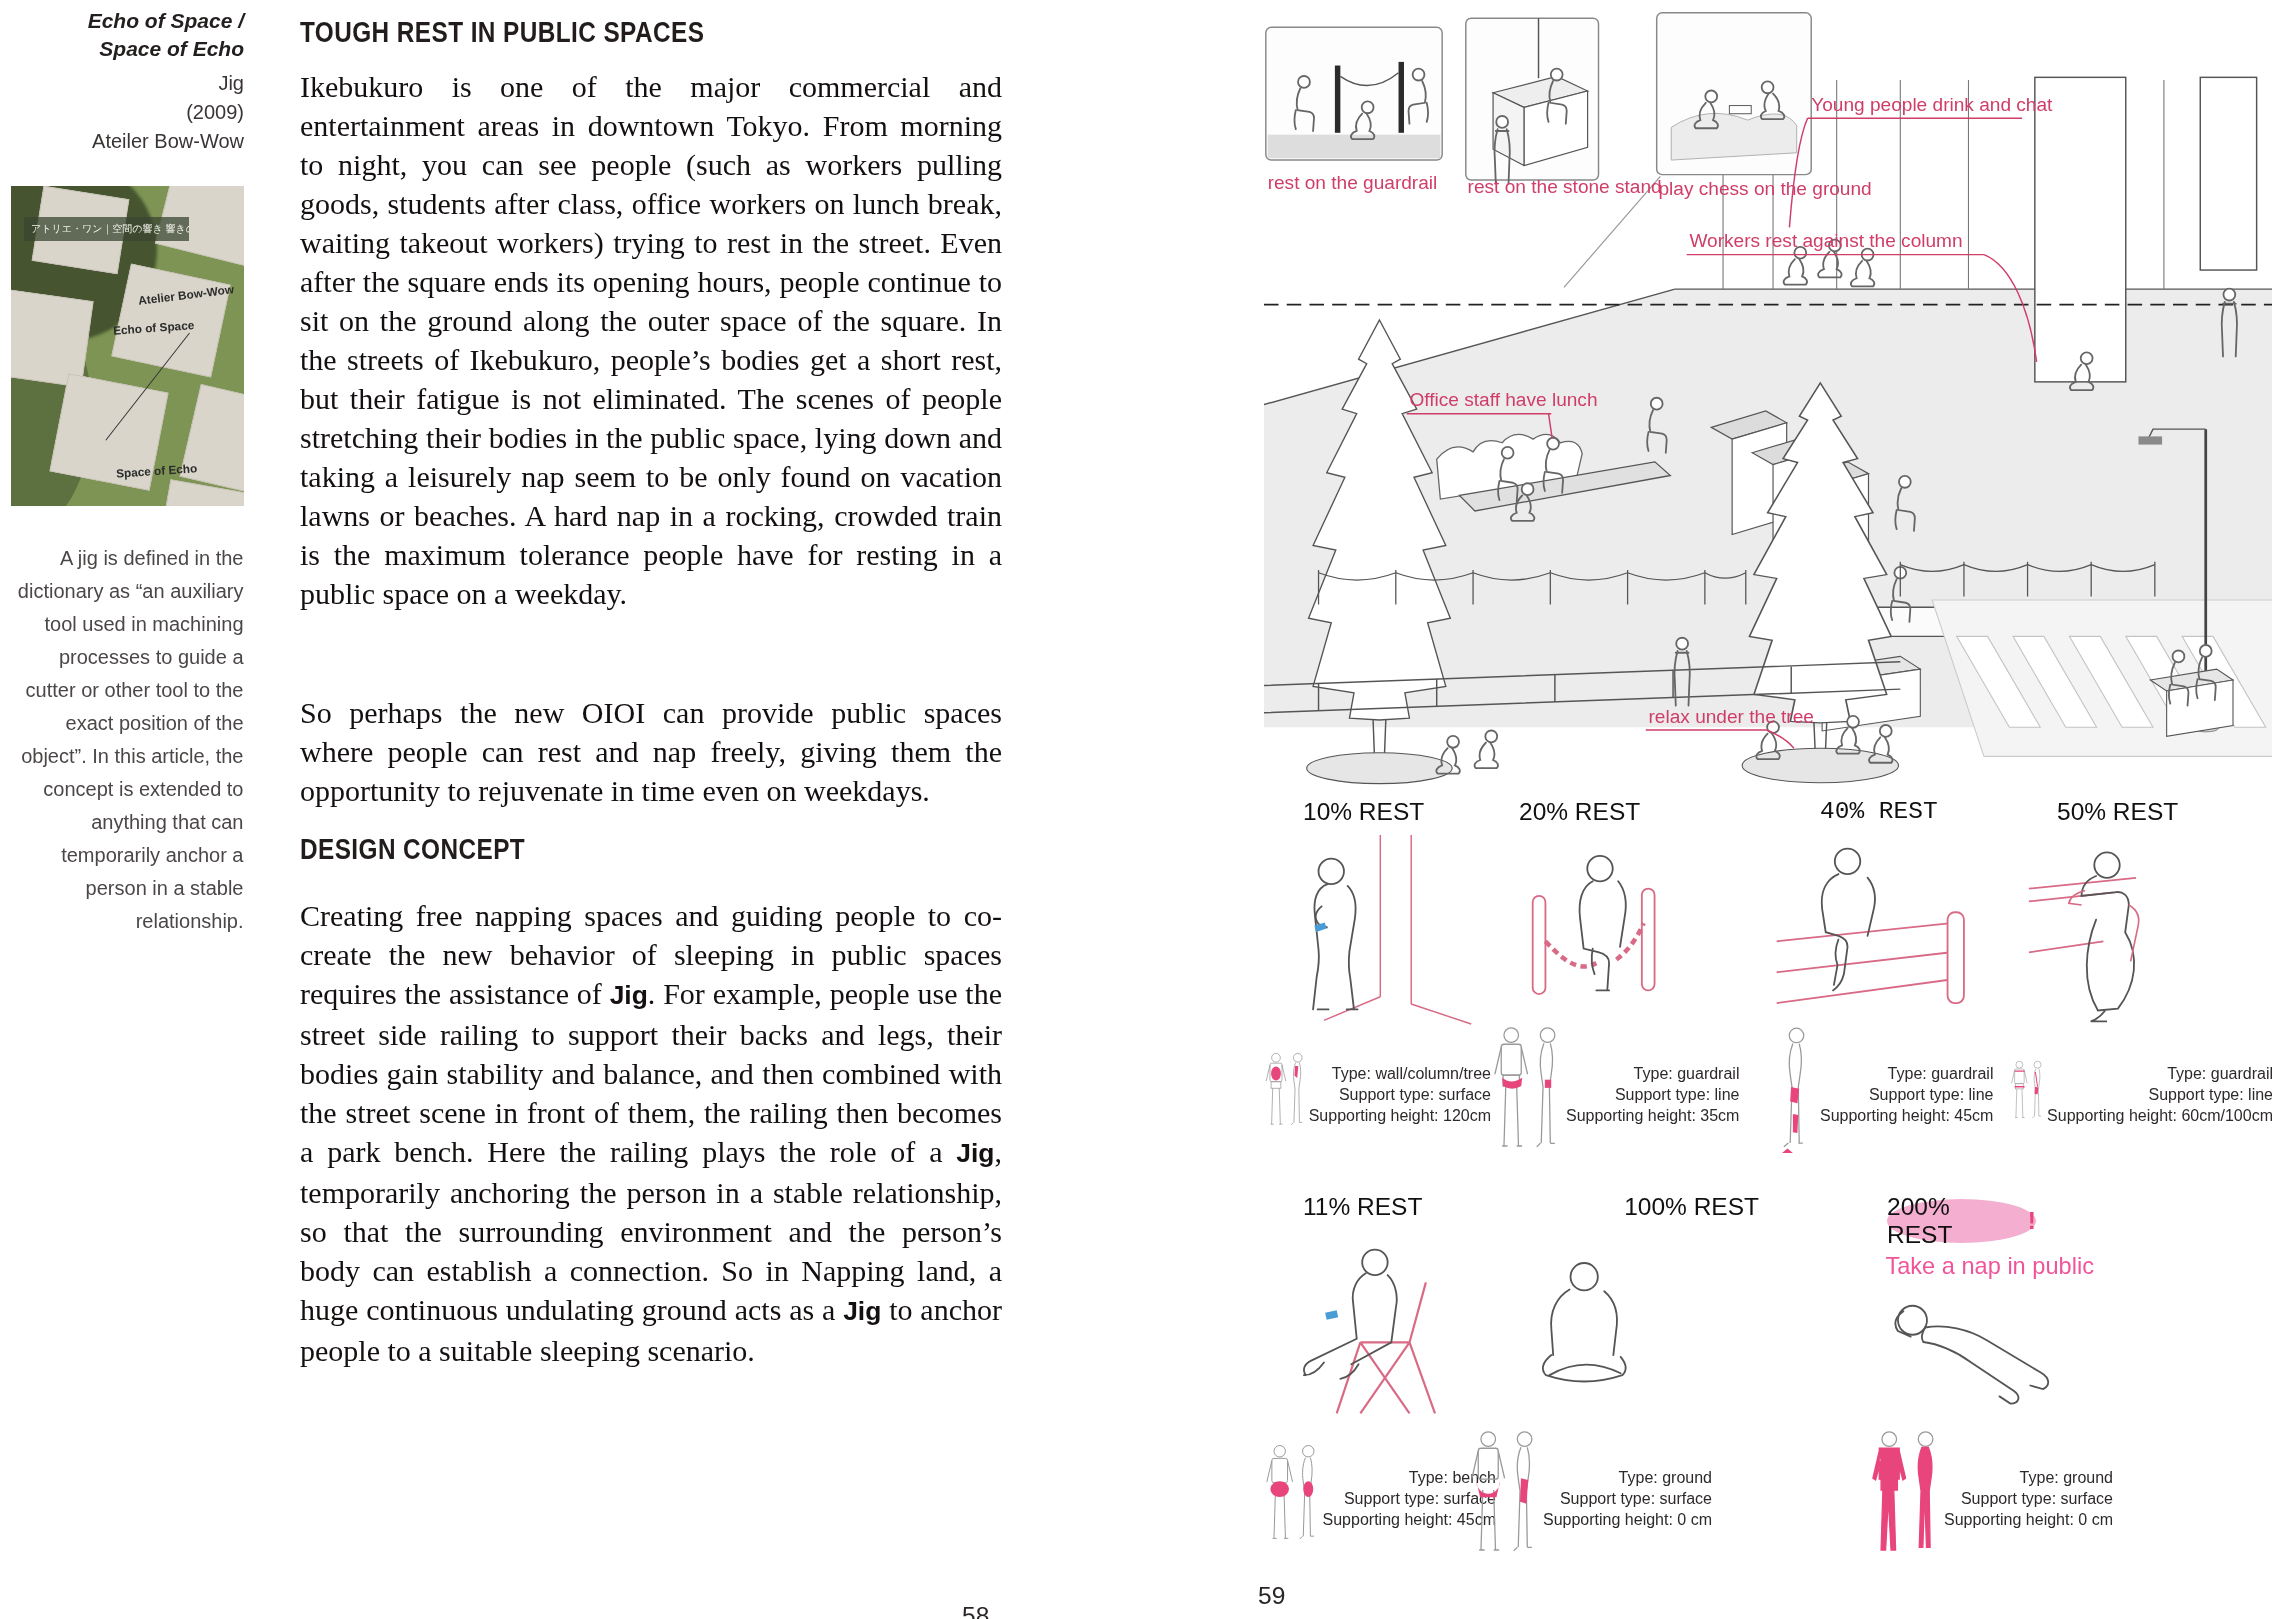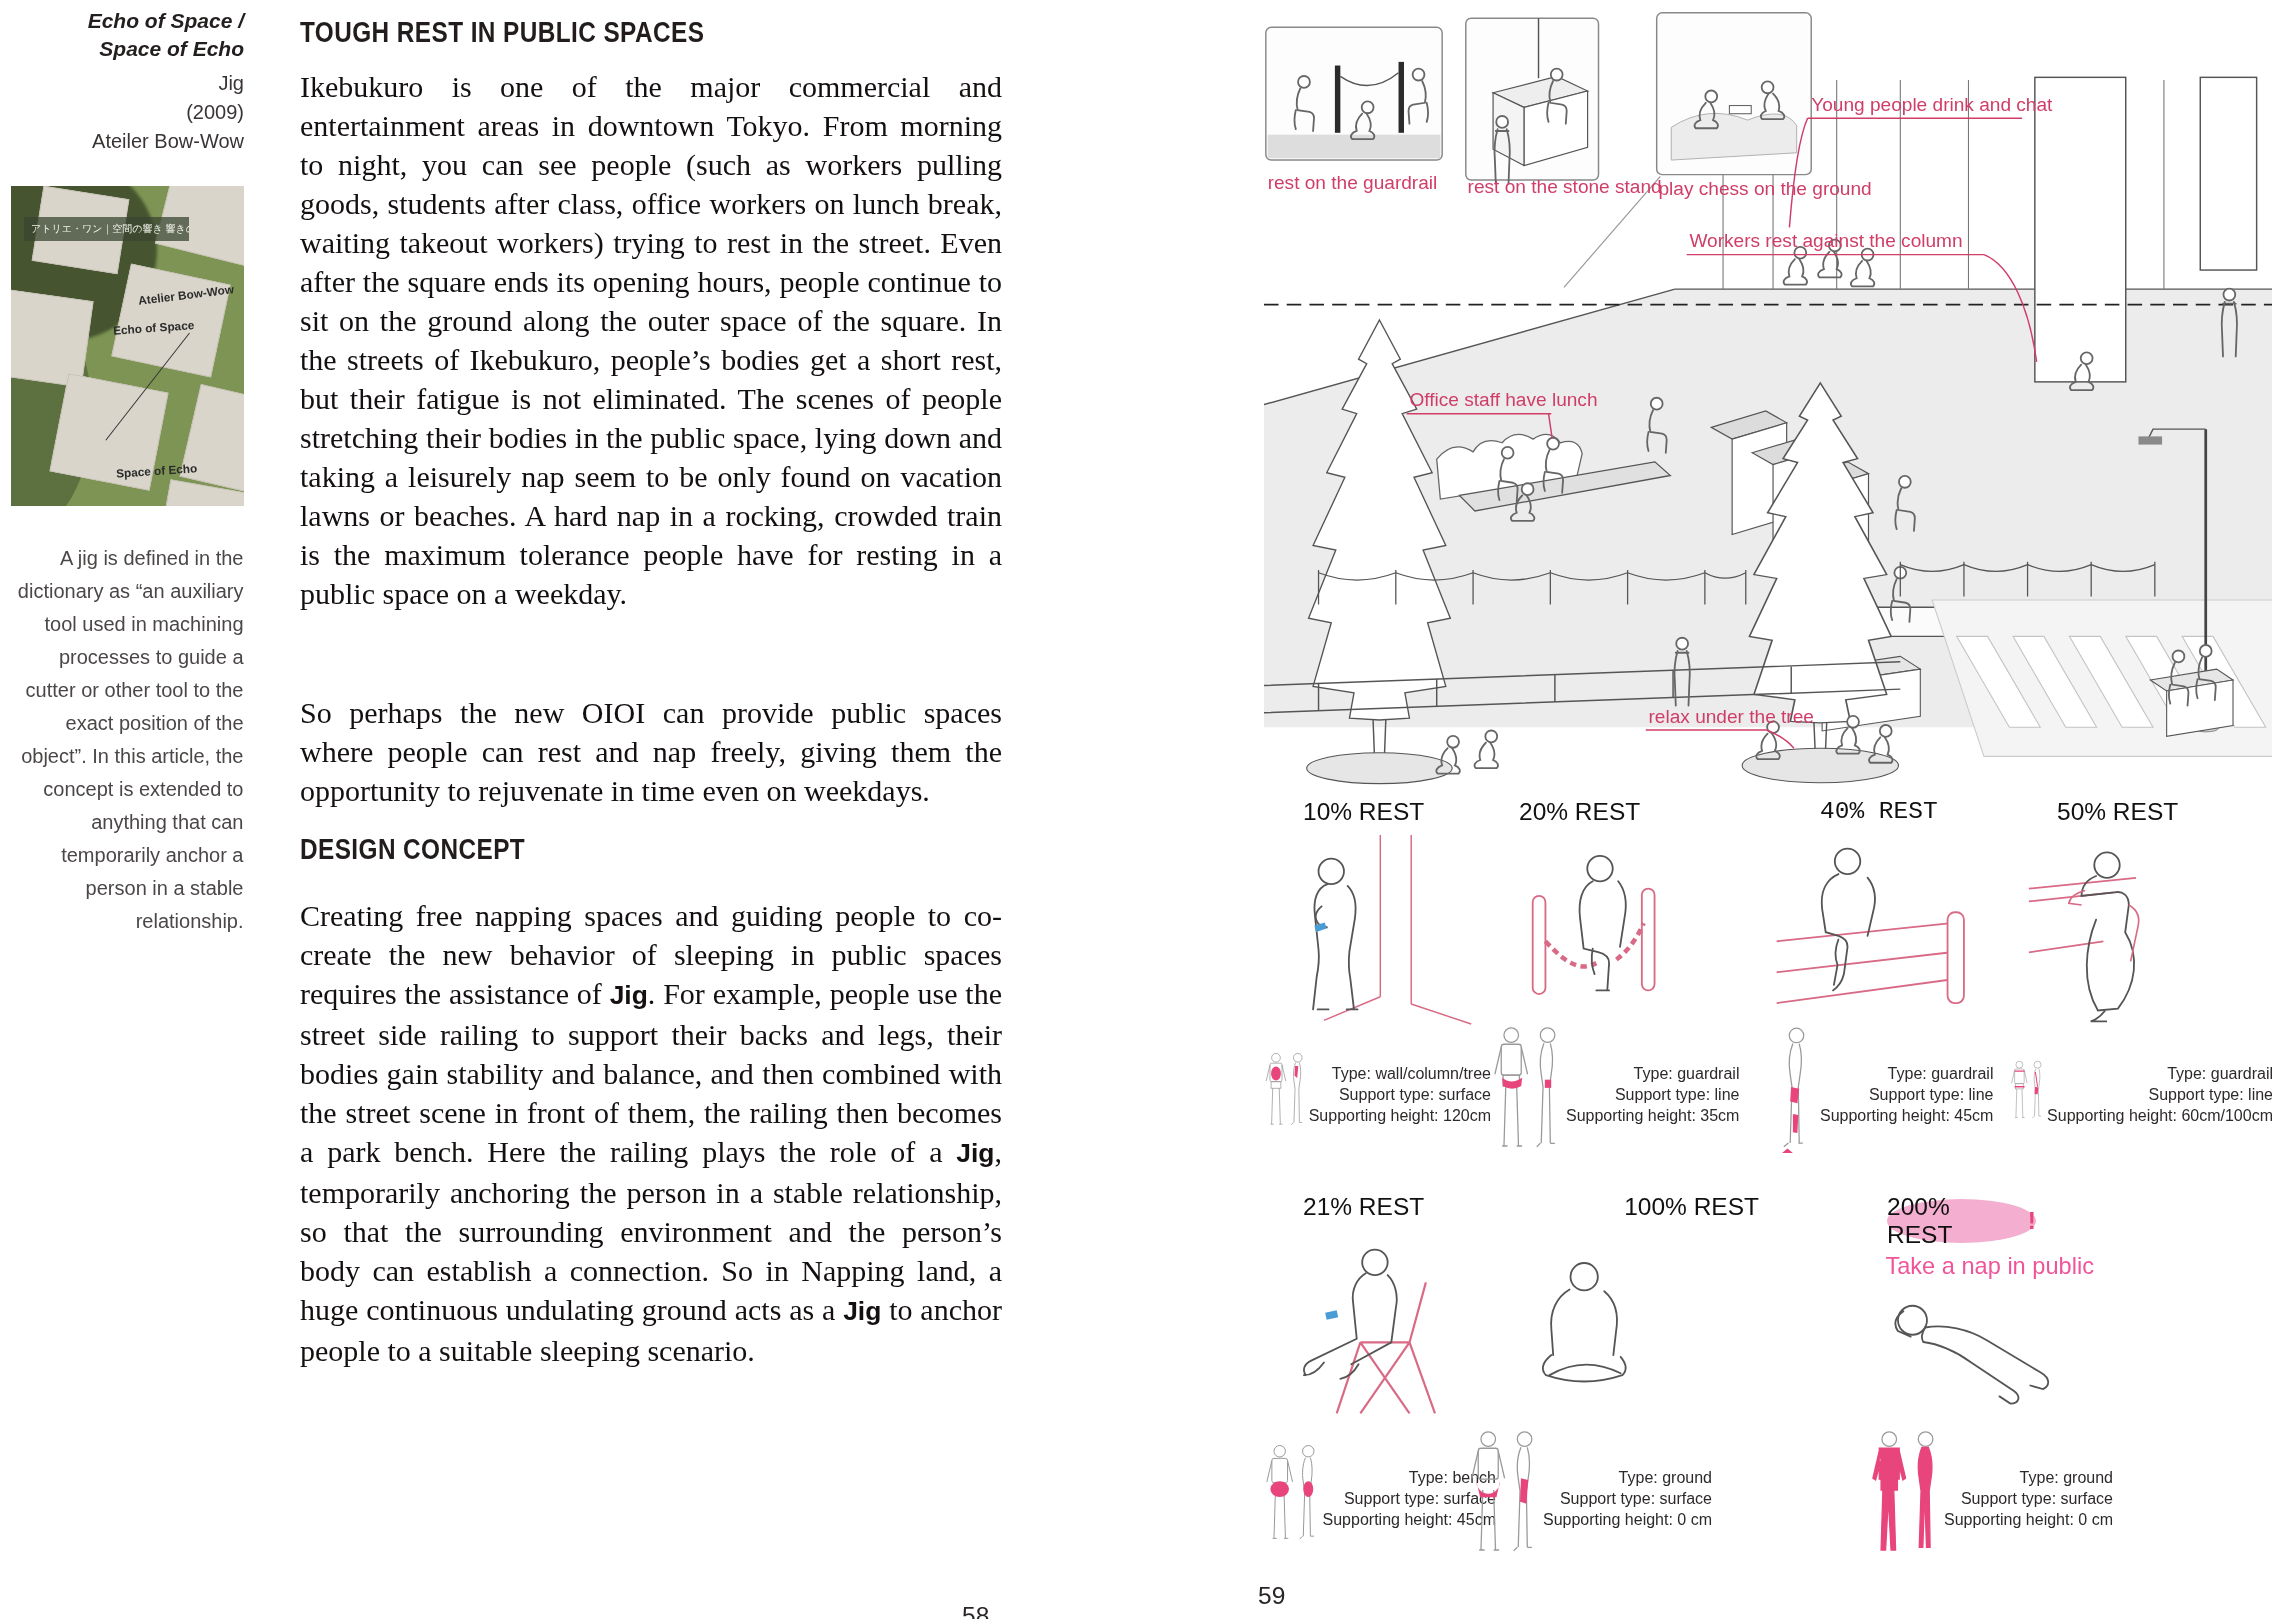--- a/index.html
+++ b/index.html
@@ -392,21 +392,21 @@
       </svg>
       <div class="ftext">
         <div>Type:  guardrail</div>
         <div>Support type: line</div>
         <div>Supporting height: 60cm/100cm</div>
       </div>
     </div>
   </div>
 
   <div class="cell" style="left:1264px;top:1193px;width:232px;height:391px;">
-    <div class="rlabel" style="margin-left:39px;">21% REST</div>
+    <div class="rlabel" style="margin-left:39px;">11% REST</div>
     <svg class="art" style="left:9px;top:42px;" width="182" height="193" viewBox="0 0 200 212">
       <g stroke="#d96a85" stroke-width="2.4" fill="none">
         <path d="M96,118 L150,118 M96,118 L70,196 M150,118 L178,196 M150,118 L96,196 M96,118 L150,196 M150,118 L168,52"></path>
       </g>
       <circle cx="112" cy="30" r="14" fill="#fff" stroke="#555" stroke-width="2"></circle>
       <path d="M102,42 c-10,6 -16,18 -14,32 l4,40 -50,24 c-8,4 -10,10 -6,16 m90,-110 c8,8 12,22 9,36 l-5,38 -44,24 m-30,-2 q-10,14 -22,14 m60,-12 q-8,14 -20,16" stroke="#555" stroke-width="2" fill="none" stroke-linecap="round"></path>
       <rect x="58" y="84" width="13" height="8" fill="#4a9cd4" transform="rotate(-12 64 88)"></rect>
     </svg>
     <div class="foot" style="left:0px;top:238px;width:232px;">
       <svg width="75" height="129" viewBox="0 0 82 142">

